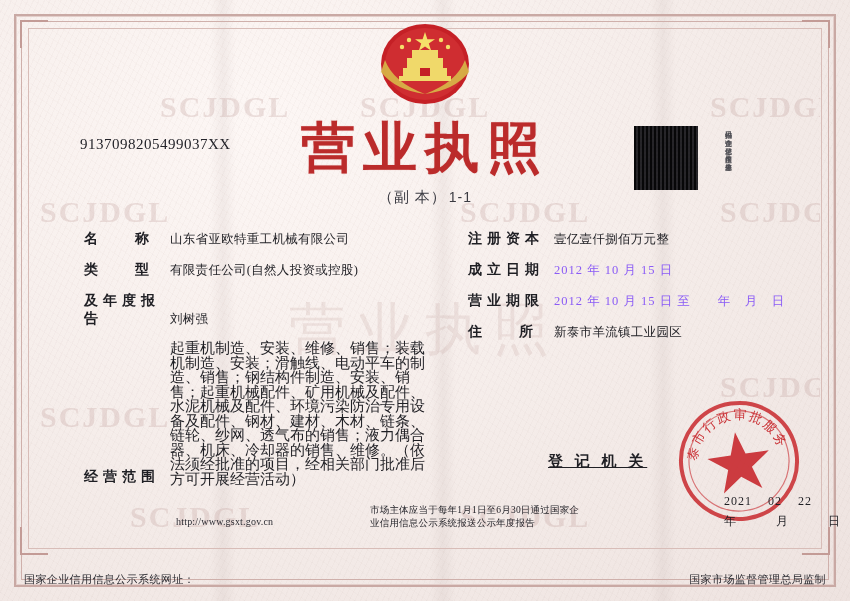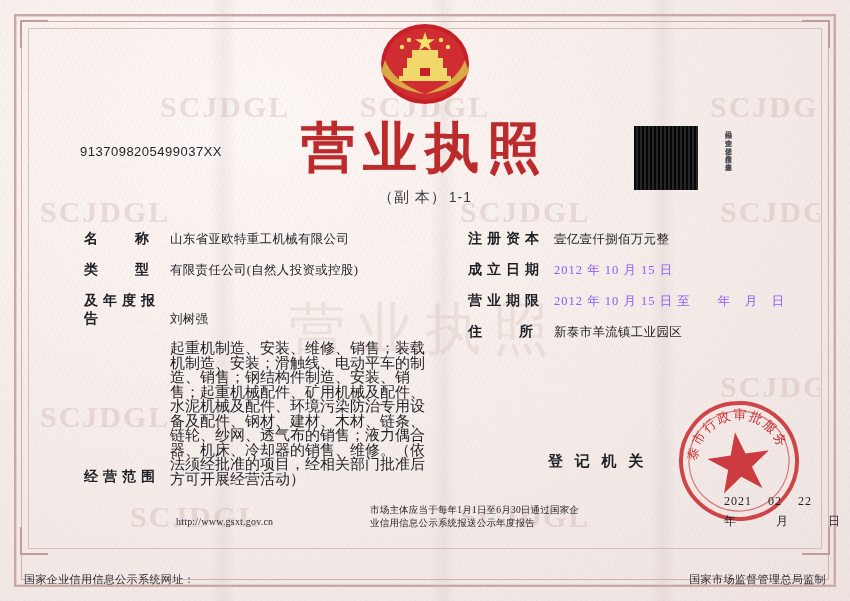--- a/index.html
+++ b/index.html
@@ -141,23 +141,23 @@
     color: #24242a;
   }
   .code-label {
     font-family: "Liberation Serif", serif;
     font-size: 14px;
     font-weight: bold;
     letter-spacing: 1px;
     white-space: nowrap;
   }
   .code-value {
-    margin-top: 16px;
-    font-family: Liberation Sans, sans-serif;
-    font-size: 13px;
+    margin-top: 8px;
+    font-family: Liberation Serif, serif;
+    font-size: 15px;
     letter-spacing: .5px;
     white-space: nowrap;
   }
 
   
   .qr-wrap {
     position: absolute;
     right: 152px;
     top: 126px;
     width: 64px;
@@ -239,20 +239,21 @@
   
   .registry {
     position: absolute;
     left: 548px;
     top: 452px;
     font-family: "Liberation Serif", serif;
     font-size: 15px;
     font-weight: bold;
     letter-spacing: 4px;
     color: #1f1f24;
+    text-decoration: underline;
   }
   .reg-date {
     position: absolute;
     left: 700px;
     top: 494px;
     font-family: "Liberation Serif", serif;
     font-size: 12px;
     color: #1f1f24;
     letter-spacing: 1px;
     white-space: nowrap;

